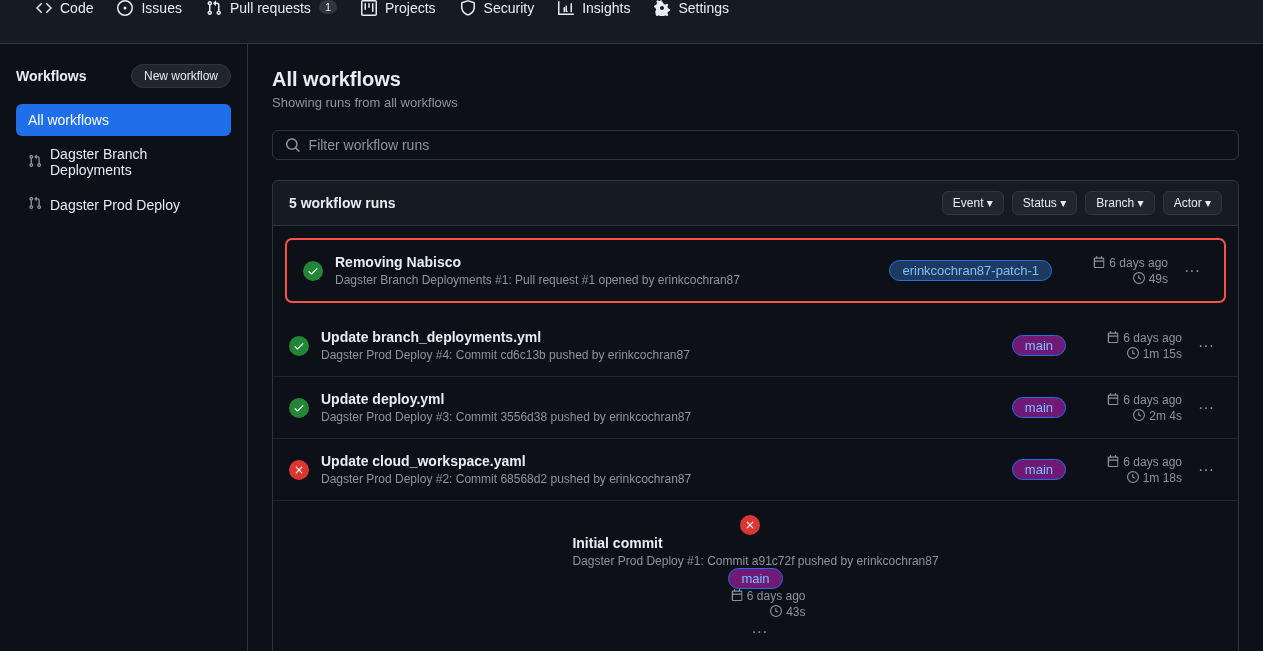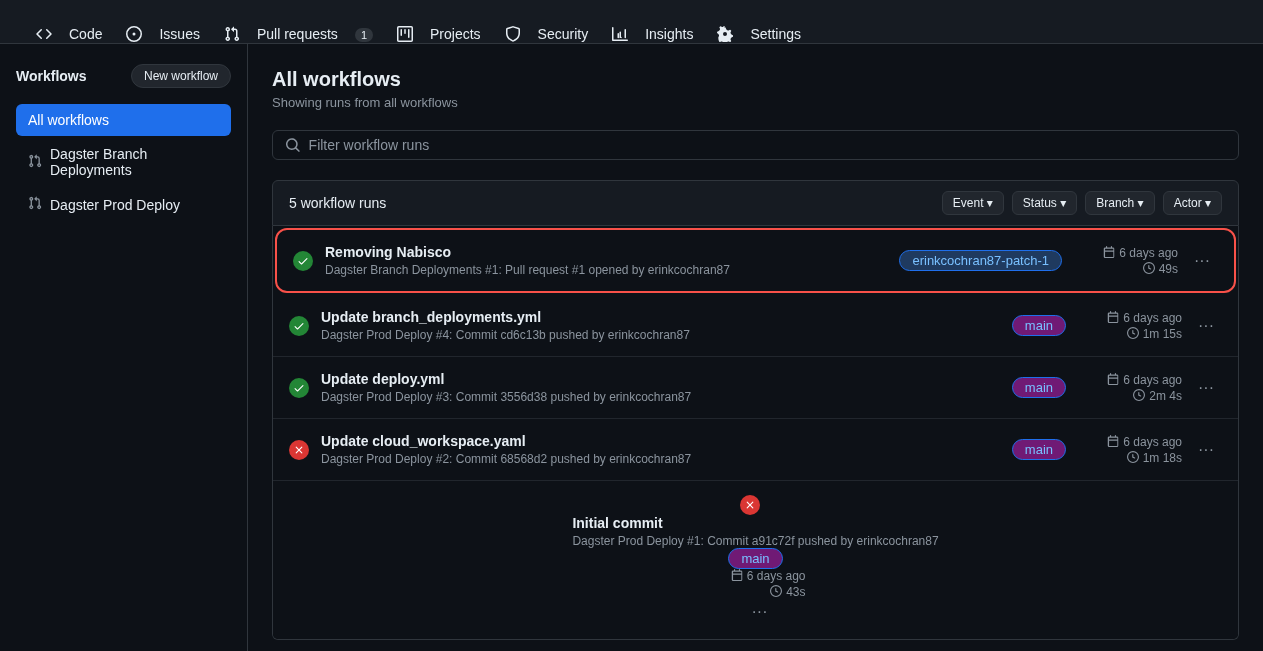--- a/index.html
+++ b/index.html
@@ -17,22 +17,22 @@
     .top-nav {
       display: flex;
       align-items: center;
       border-bottom: 1px solid #30363d;
       padding: 0 24px;
       height: 44px;
       background: #161b22;
     }
     .nav-item {
       display: flex;
-      align-items: flex-end;
-      gap: 17px;
+      align-items: flex-start;
+      gap: 8px;
       color: #e6edf3;
       padding: 0 12px;
       height: 44px;
       cursor: pointer;
       font-size: 14px;
       text-decoration: none;
       white-space: nowrap;
       border-bottom: 2px solid transparent;
     }
     .nav-item.active {
@@ -154,21 +154,21 @@
       align-items: center;
       justify-content: space-between;
       margin-bottom: 0;
       padding: 10px 16px;
       border: 1px solid #30363d;
       border-radius: 6px 6px 0 0;
       background: #161b22;
     }
     .runs-count {
       font-size: 14px;
-      font-weight: 400;
+      font-weight: 700;
       color: #e6edf3;
     }
     .filter-buttons {
       display: flex;
       gap: 8px;
       align-items: center;
     }
     .filter-btn {
       display: flex;
       align-items: center;
@@ -393,21 +393,21 @@
           <span>Branch ▾</span>
         </button>
         <button class="filter-btn">
           <span>Actor ▾</span>
         </button>
       </div>
     </div>
 
     <div class="runs-list">
 
-      <div style="border: 2px solid #f85149; border-radius: 12px; margin: 2px; background: #0d1117;">
+      <div style="border: 2px solid #f85149; border-radius: 7px; margin: 12px; background: #0d1117;">
         <div style="display:flex; align-items:center; padding: 14px 16px;">
           <div class="run-status-icon status-success">
             <svg width="12" height="12" viewBox="0 0 16 16" fill="white">
                 <path fill-rule="evenodd" d="M13.78 4.22a.75.75 0 010 1.06l-7.25 7.25a.75.75 0 01-1.06 0L2.22 9.28a.75.75 0 011.06-1.06L6 10.94l6.72-6.72a.75.75 0 011.06 0z"></path>
               </svg>
           </div>
           <div class="run-info">
             <div class="run-name">Removing Nabisco</div>
             <div class="run-meta">Dagster Branch Deployments #1: Pull request #1 opened by erinkcochran87</div>
           </div>

